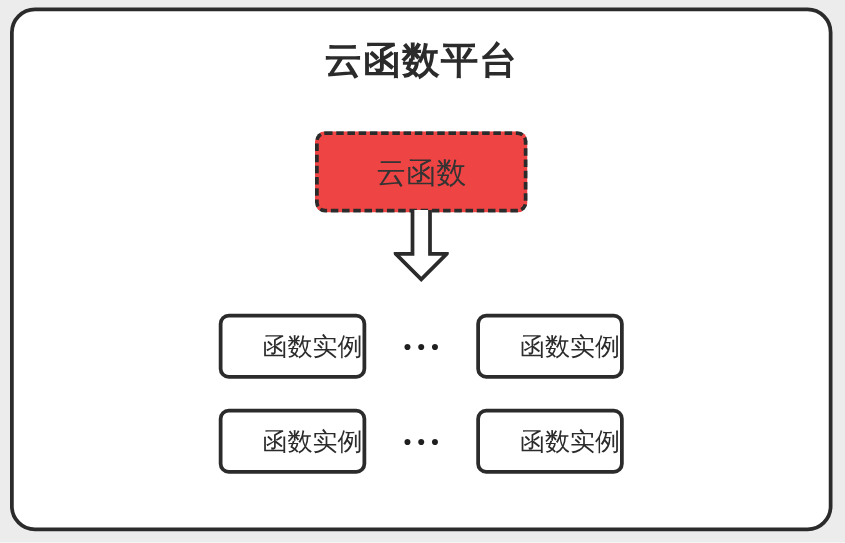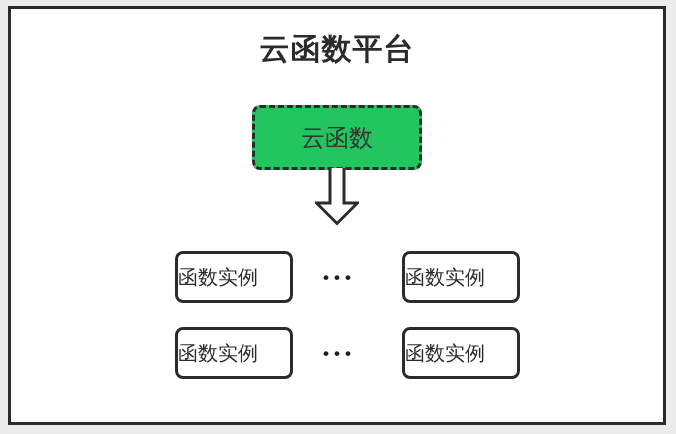--- a/index.html
+++ b/index.html
@@ -15,21 +15,21 @@
     overflow: hidden;
   }
   .card {
     position: absolute;
     left: 8px;
     top: 6px;
     right: 10px;
     bottom: 9px;
     background: #ffffff;
     border: 3px solid #2b2b2b;
-    border-radius: 0;
+    border-radius: 20px;
     box-sizing: border-box;
   }
   .title {
     margin-top: 22px;
     text-align: center;
     font-size: 30px;
     line-height: 36px;
     font-weight: bold;
     color: #2b2b2b;
     letter-spacing: 1px;
@@ -39,21 +39,21 @@
     height: 65px;
     margin: 38px auto 0 auto;
     border: 3px dashed #2b2b2b;
     border-radius: 8px;
     box-sizing: border-box;
     display: flex;
     align-items: center;
     justify-content: center;
     font-size: 24px;
     color: #333333;
-    background: #22c55e;
+    background: #ef4444;
   }
   .arrow-wrap {
     width: 44px;
     height: 58px;
     margin: -2px auto 0 auto;
     display: block;
   }
   .rows {
     margin-top: 25px;
   }
@@ -64,25 +64,24 @@
     margin-bottom: 24px;
   }
   .instance-box {
     width: 118px;
     height: 52px;
     border: 3px solid #2b2b2b;
     border-radius: 8px;
     box-sizing: border-box;
     display: flex;
     align-items: center;
-    justify-content: flex-start;
+    justify-content: flex-end;
     font-size: 20px;
     color: #2b2b2b;
     background: #ffffff;
-    margin-left: 21px;
   }
   .dots {
     width: 88px;
     text-align: center;
     font-size: 17px;
     font-weight: bold;
     letter-spacing: 5px;
     color: #1f1f1f;
     line-height: 1;
     padding-left: 5px;

